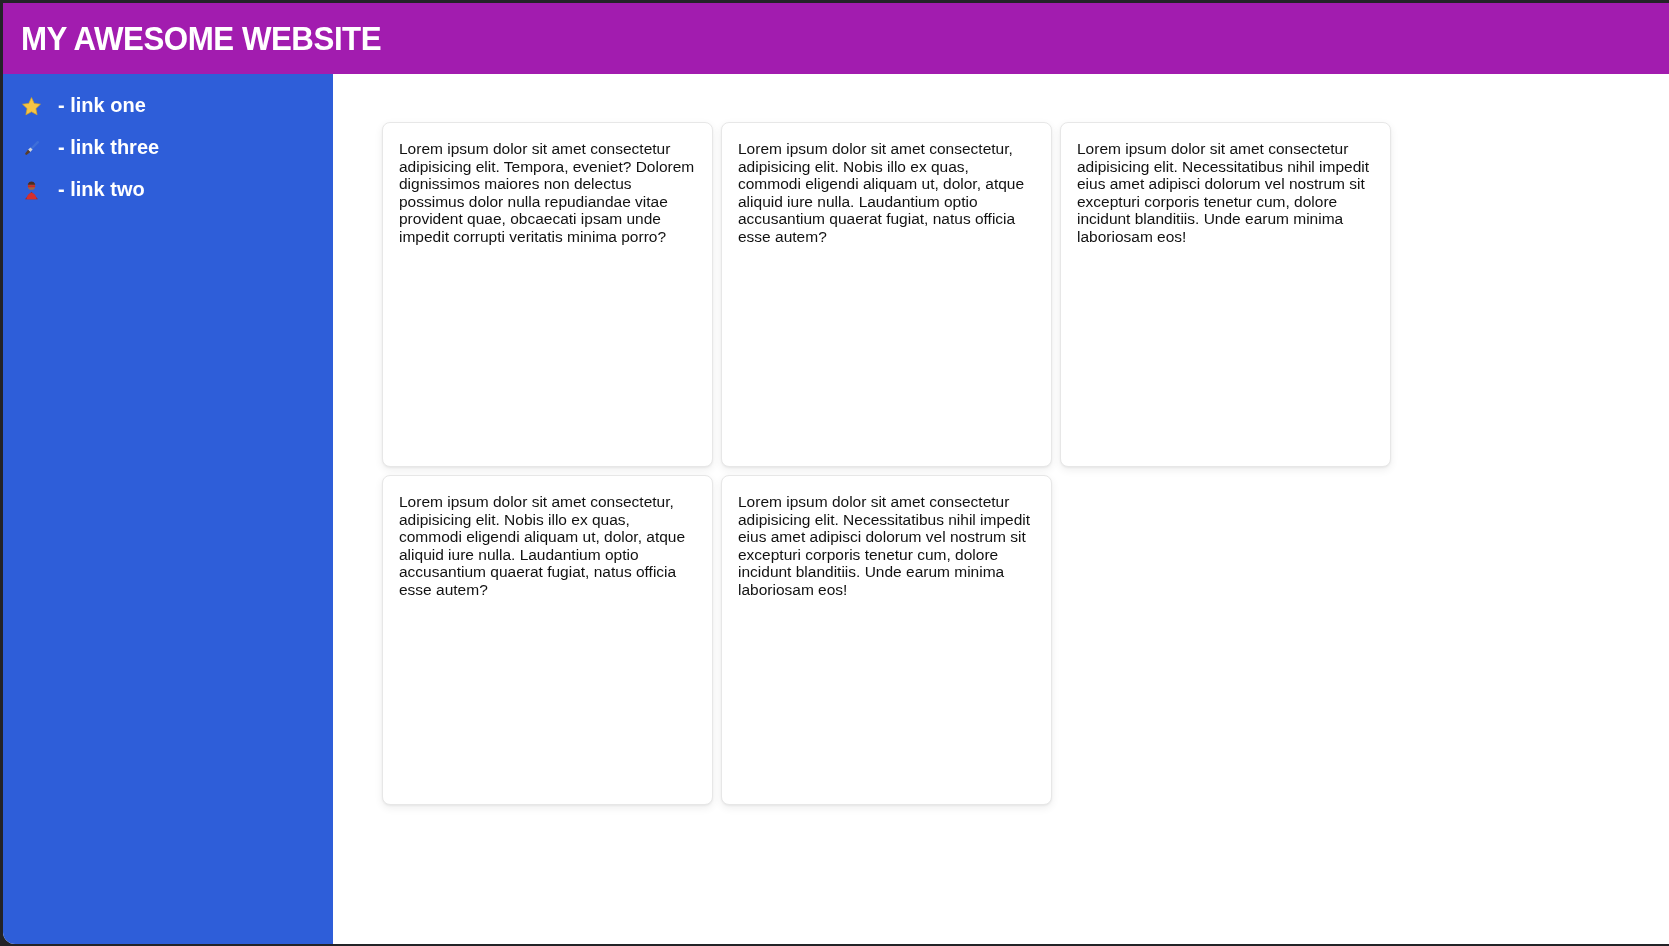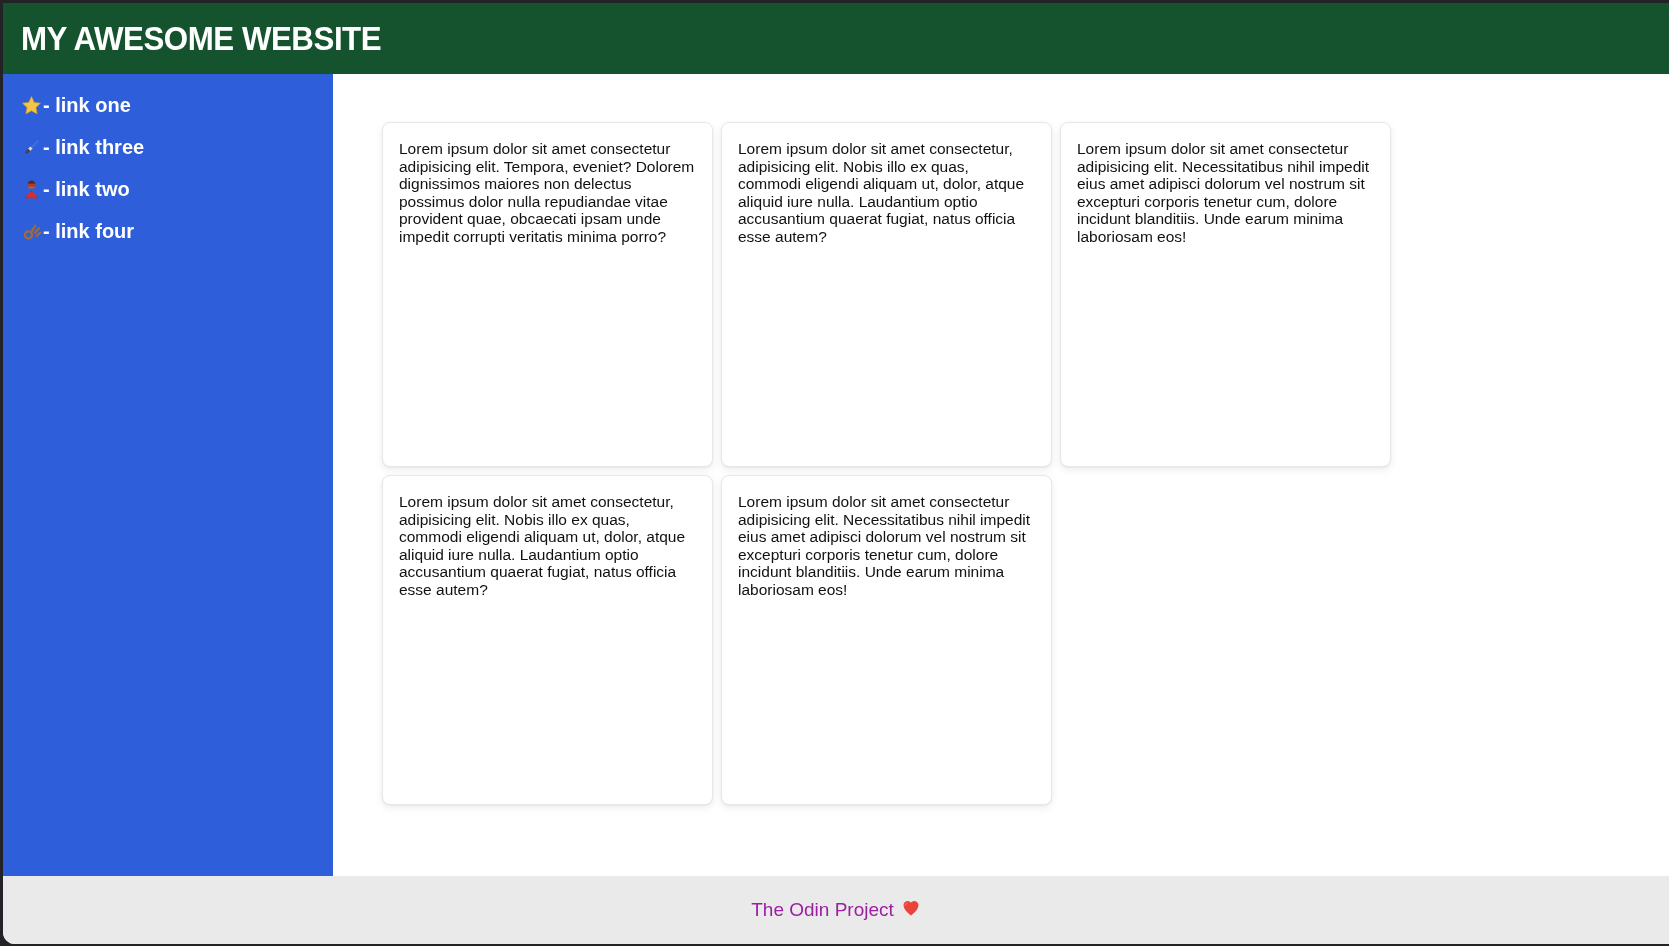--- a/index.html
+++ b/index.html
@@ -15,21 +15,21 @@
     background: #ffffff;
     border-bottom-left-radius: 12px;
     overflow: hidden;
     display: flex;
     flex-direction: column;
   }
   
   .site-header {
     height: 71px;
     flex: 0 0 71px;
-    background: #14532d;
+    background: #a21caf;
     display: flex;
     align-items: center;
     padding-left: 18px;
   }
   .site-header h1 {
     color: #ffffff;
     font-size: 34px;
     font-weight: 900;
     letter-spacing: -0.5px;
     transform: scaleX(0.92);
@@ -40,22 +40,22 @@
   .body-row { flex: 1; display: flex; min-height: 0; }
   .sidebar {
     width: 330px;
     flex: 0 0 330px;
     background: #2e5ed9;
     padding: 20px 0 0 17px;
   }
   .sidebar ul { list-style: none; }
   .sidebar li {
     display: flex;
-    align-items: flex-start;
-    gap: 1px;
+    align-items: flex-end;
+    gap: 16px;
     margin-bottom: 19px;
     color: #ffffff;
     font-size: 20px;
     font-weight: 600;
     cursor: pointer;
   }
   .sidebar li .icon {
     width: 22px; height: 22px;
     display: inline-flex;
     align-items: center;
@@ -145,31 +145,20 @@
             <svg viewBox="0 0 24 24" width="21" height="21" aria-hidden="true">
               <path d="M4.5 22 L12 13.5 L19.5 22 Z" fill="#a92420"></path>
               <circle cx="12" cy="7" r="4.2" fill="#9c6644"></circle>
               <path d="M7.9 5.9h8.2v2.3H7.9z" fill="#c62828"></path>
               <path d="M8 4.3a4.4 4.4 0 0 1 8 0l.2 1H7.8z" fill="#4a2c20"></path>
               <path d="M6.5 22c0-4.2 2.3-7.2 5.5-7.2s5.5 3 5.5 7.2z" fill="#d32f2f"></path>
             </svg>
           </span>
           <span>- link two</span>
         </li>
-        <li>
-          <span class="icon">
-            <svg viewBox="0 0 24 24" width="21" height="21" aria-hidden="true" fill="none" stroke="#a06a3b" stroke-width="2.6" stroke-linecap="round">
-              <circle cx="8.5" cy="16" r="4.1"></circle>
-              <path d="M12.5 11.5l3.8-6.3"></path>
-              <path d="M16 13.5l4.6-5.3"></path>
-              <path d="M18 16.8l4.3-3.4"></path>
-            </svg>
-          </span>
-          <span>- link four</span>
-        </li>
       </ul>
     </aside>
 
     <main class="main-content">
       <div class="card-grid">
         <div class="card">
           <p>Lorem ipsum dolor sit amet consectetur adipisicing elit. Tempora, eveniet? Dolorem dignissimos maiores non delectus possimus dolor nulla repudiandae vitae provident quae, obcaecati ipsam unde impedit corrupti veritatis minima porro?</p>
         </div>
         <div class="card">
           <p>Lorem ipsum dolor sit amet consectetur, adipisicing elit. Nobis illo ex quas, commodi eligendi aliquam ut, dolor, atque aliquid iure nulla. Laudantium optio accusantium quaerat fugiat, natus officia esse autem?</p>
@@ -181,25 +170,14 @@
           <p>Lorem ipsum dolor sit amet consectetur, adipisicing elit. Nobis illo ex quas, commodi eligendi aliquam ut, dolor, atque aliquid iure nulla. Laudantium optio accusantium quaerat fugiat, natus officia esse autem?</p>
         </div>
         <div class="card">
           <p>Lorem ipsum dolor sit amet consectetur adipisicing elit. Necessitatibus nihil impedit eius amet adipisci dolorum vel nostrum sit excepturi corporis tenetur cum, dolore incidunt blanditiis. Unde earum minima laboriosam eos!</p>
         </div>
       </div>
     </main>
 
   </div>
 
-  <footer class="site-footer">
-    <a class="footer-link">
-      <span>The Odin Project</span>
-      <span>
-        <svg viewBox="0 0 24 24" width="20" height="20" aria-hidden="true">
-          <path d="M12 21S3 14.7 3 8.8C3 5.6 5.4 3.5 8 3.5c1.7 0 3.2.9 4 2.2.8-1.3 2.3-2.2 4-2.2 2.6 0 5 2.1 5 5.3C21 14.7 12 21 12 21z" fill="#e8443a"></path>
-          <path d="M7.2 6.2c-1 .3-1.9 1.2-2 2.4" fill="none" stroke="#f4928c" stroke-width="1.1" stroke-linecap="round"></path>
-        </svg>
-      </span>
-    </a>
-  </footer>
 
 </div>
 
 </body></html>

